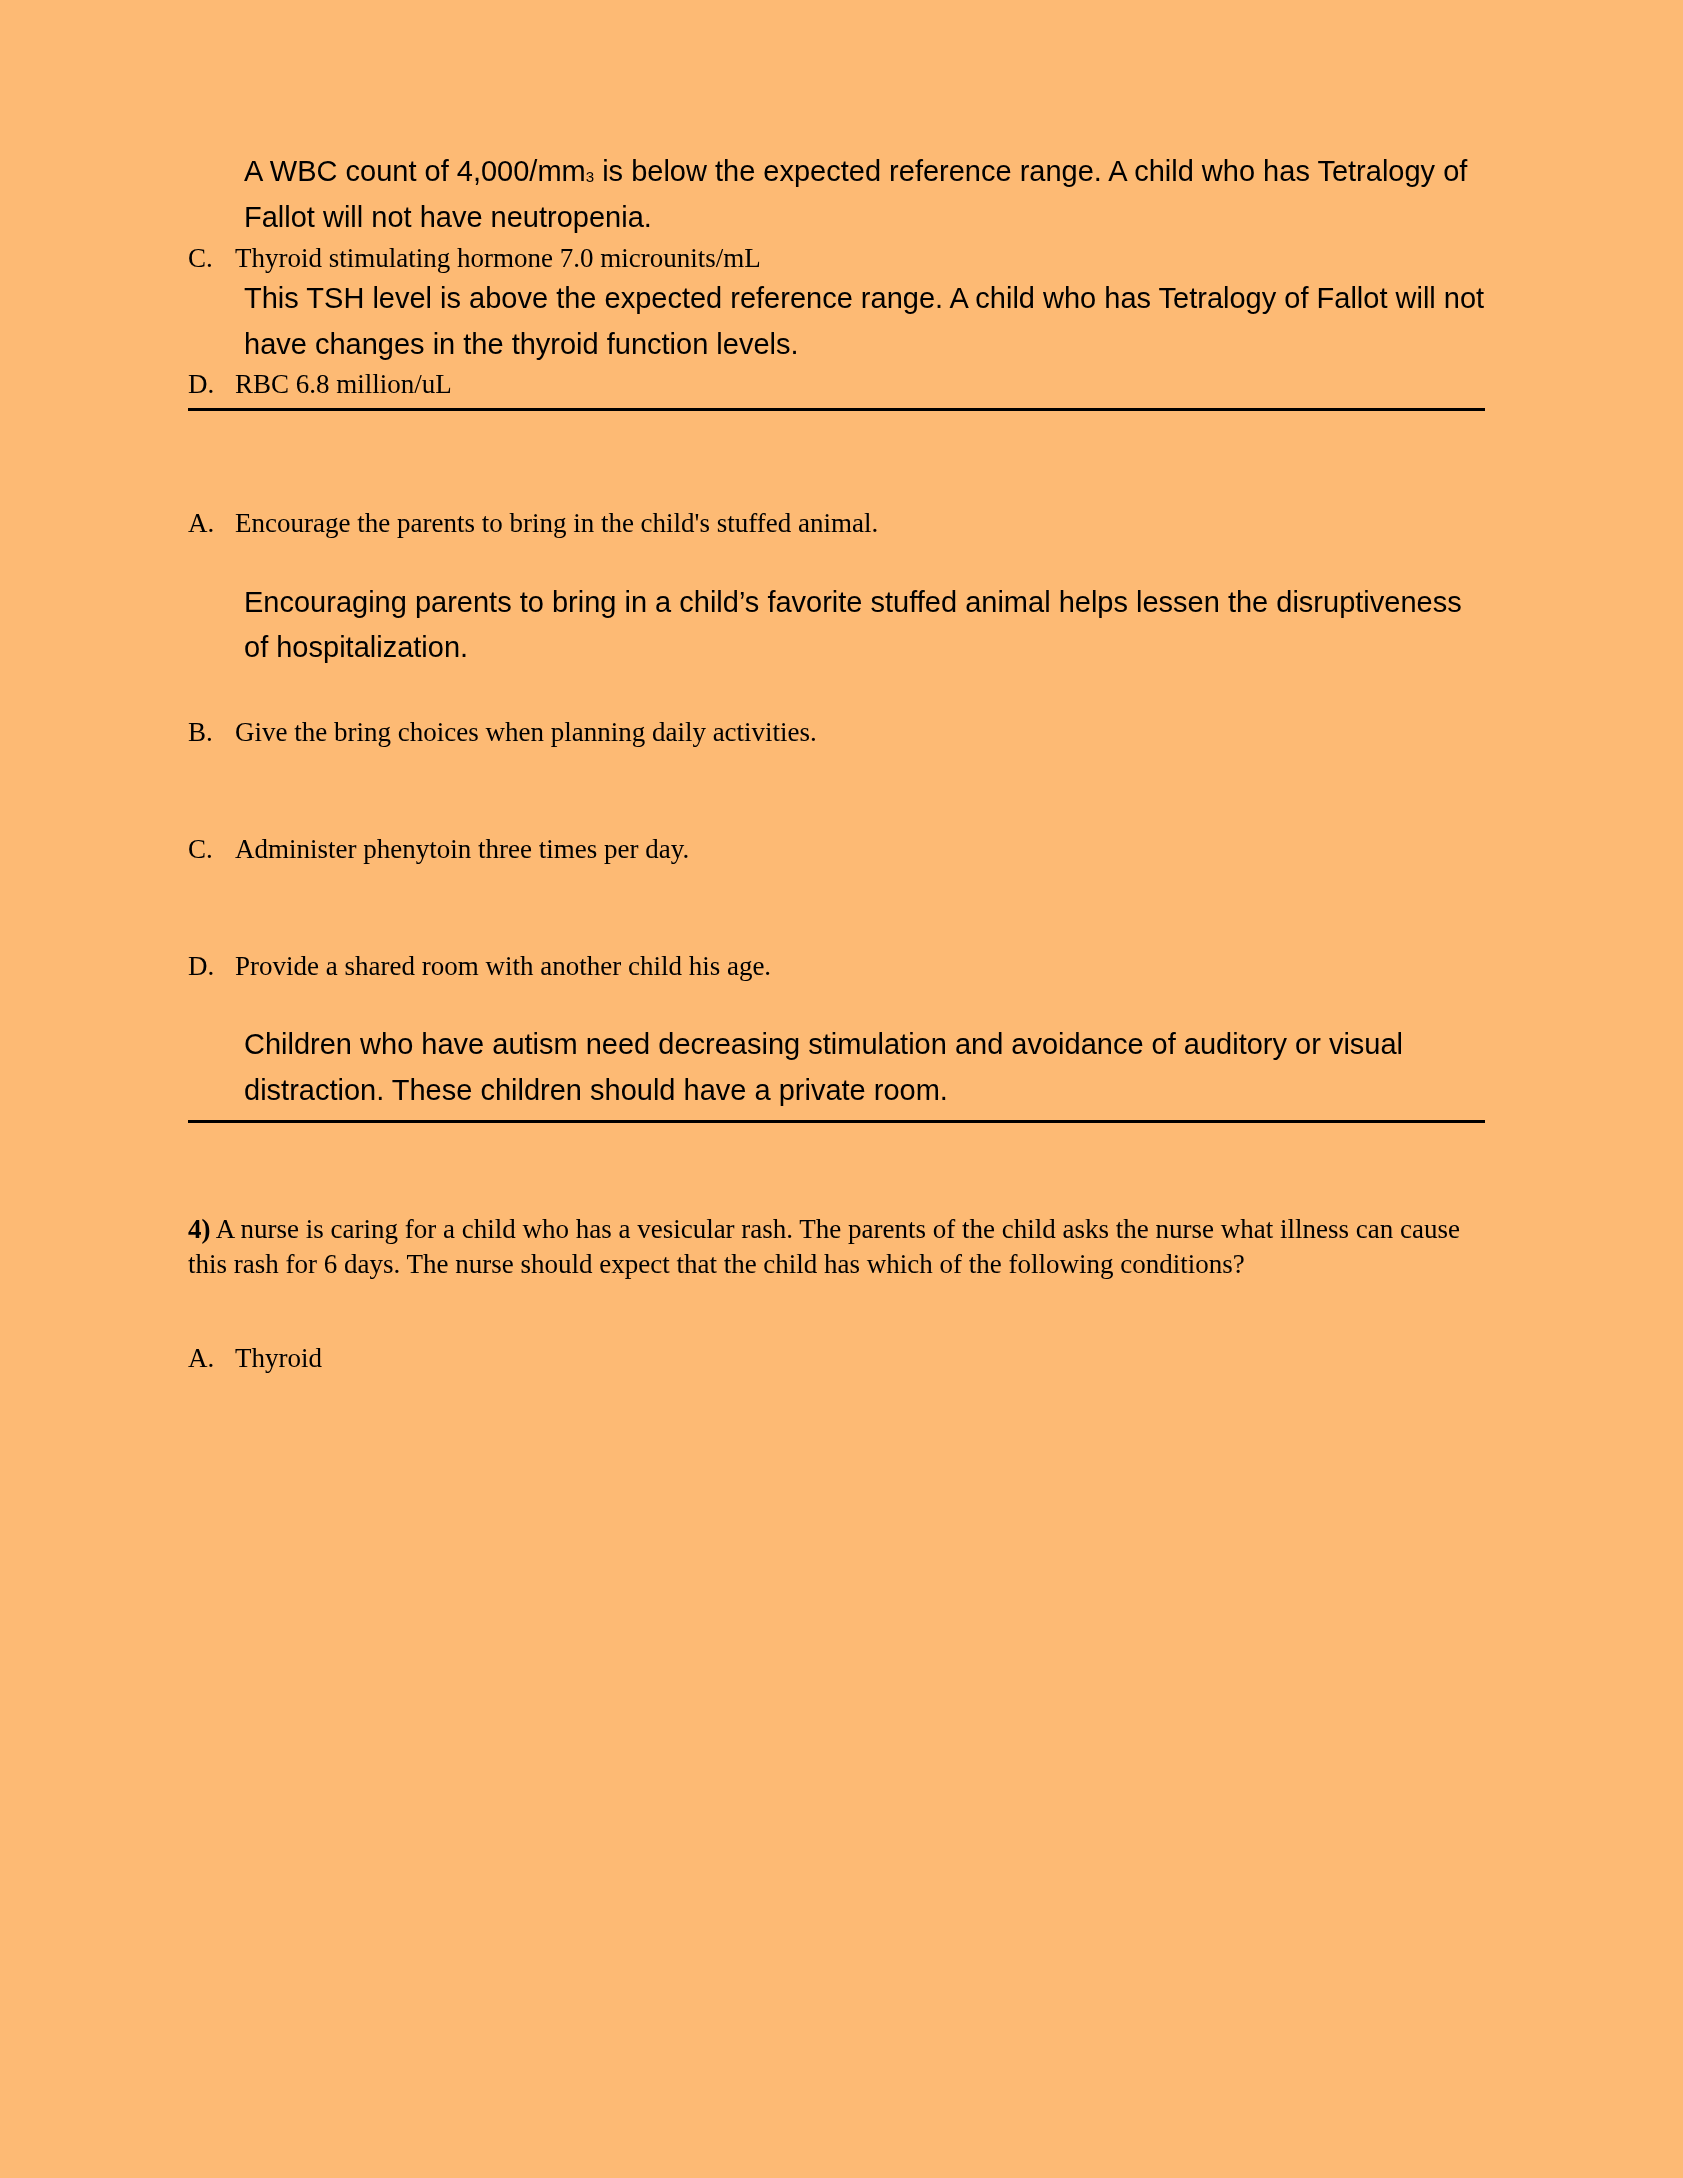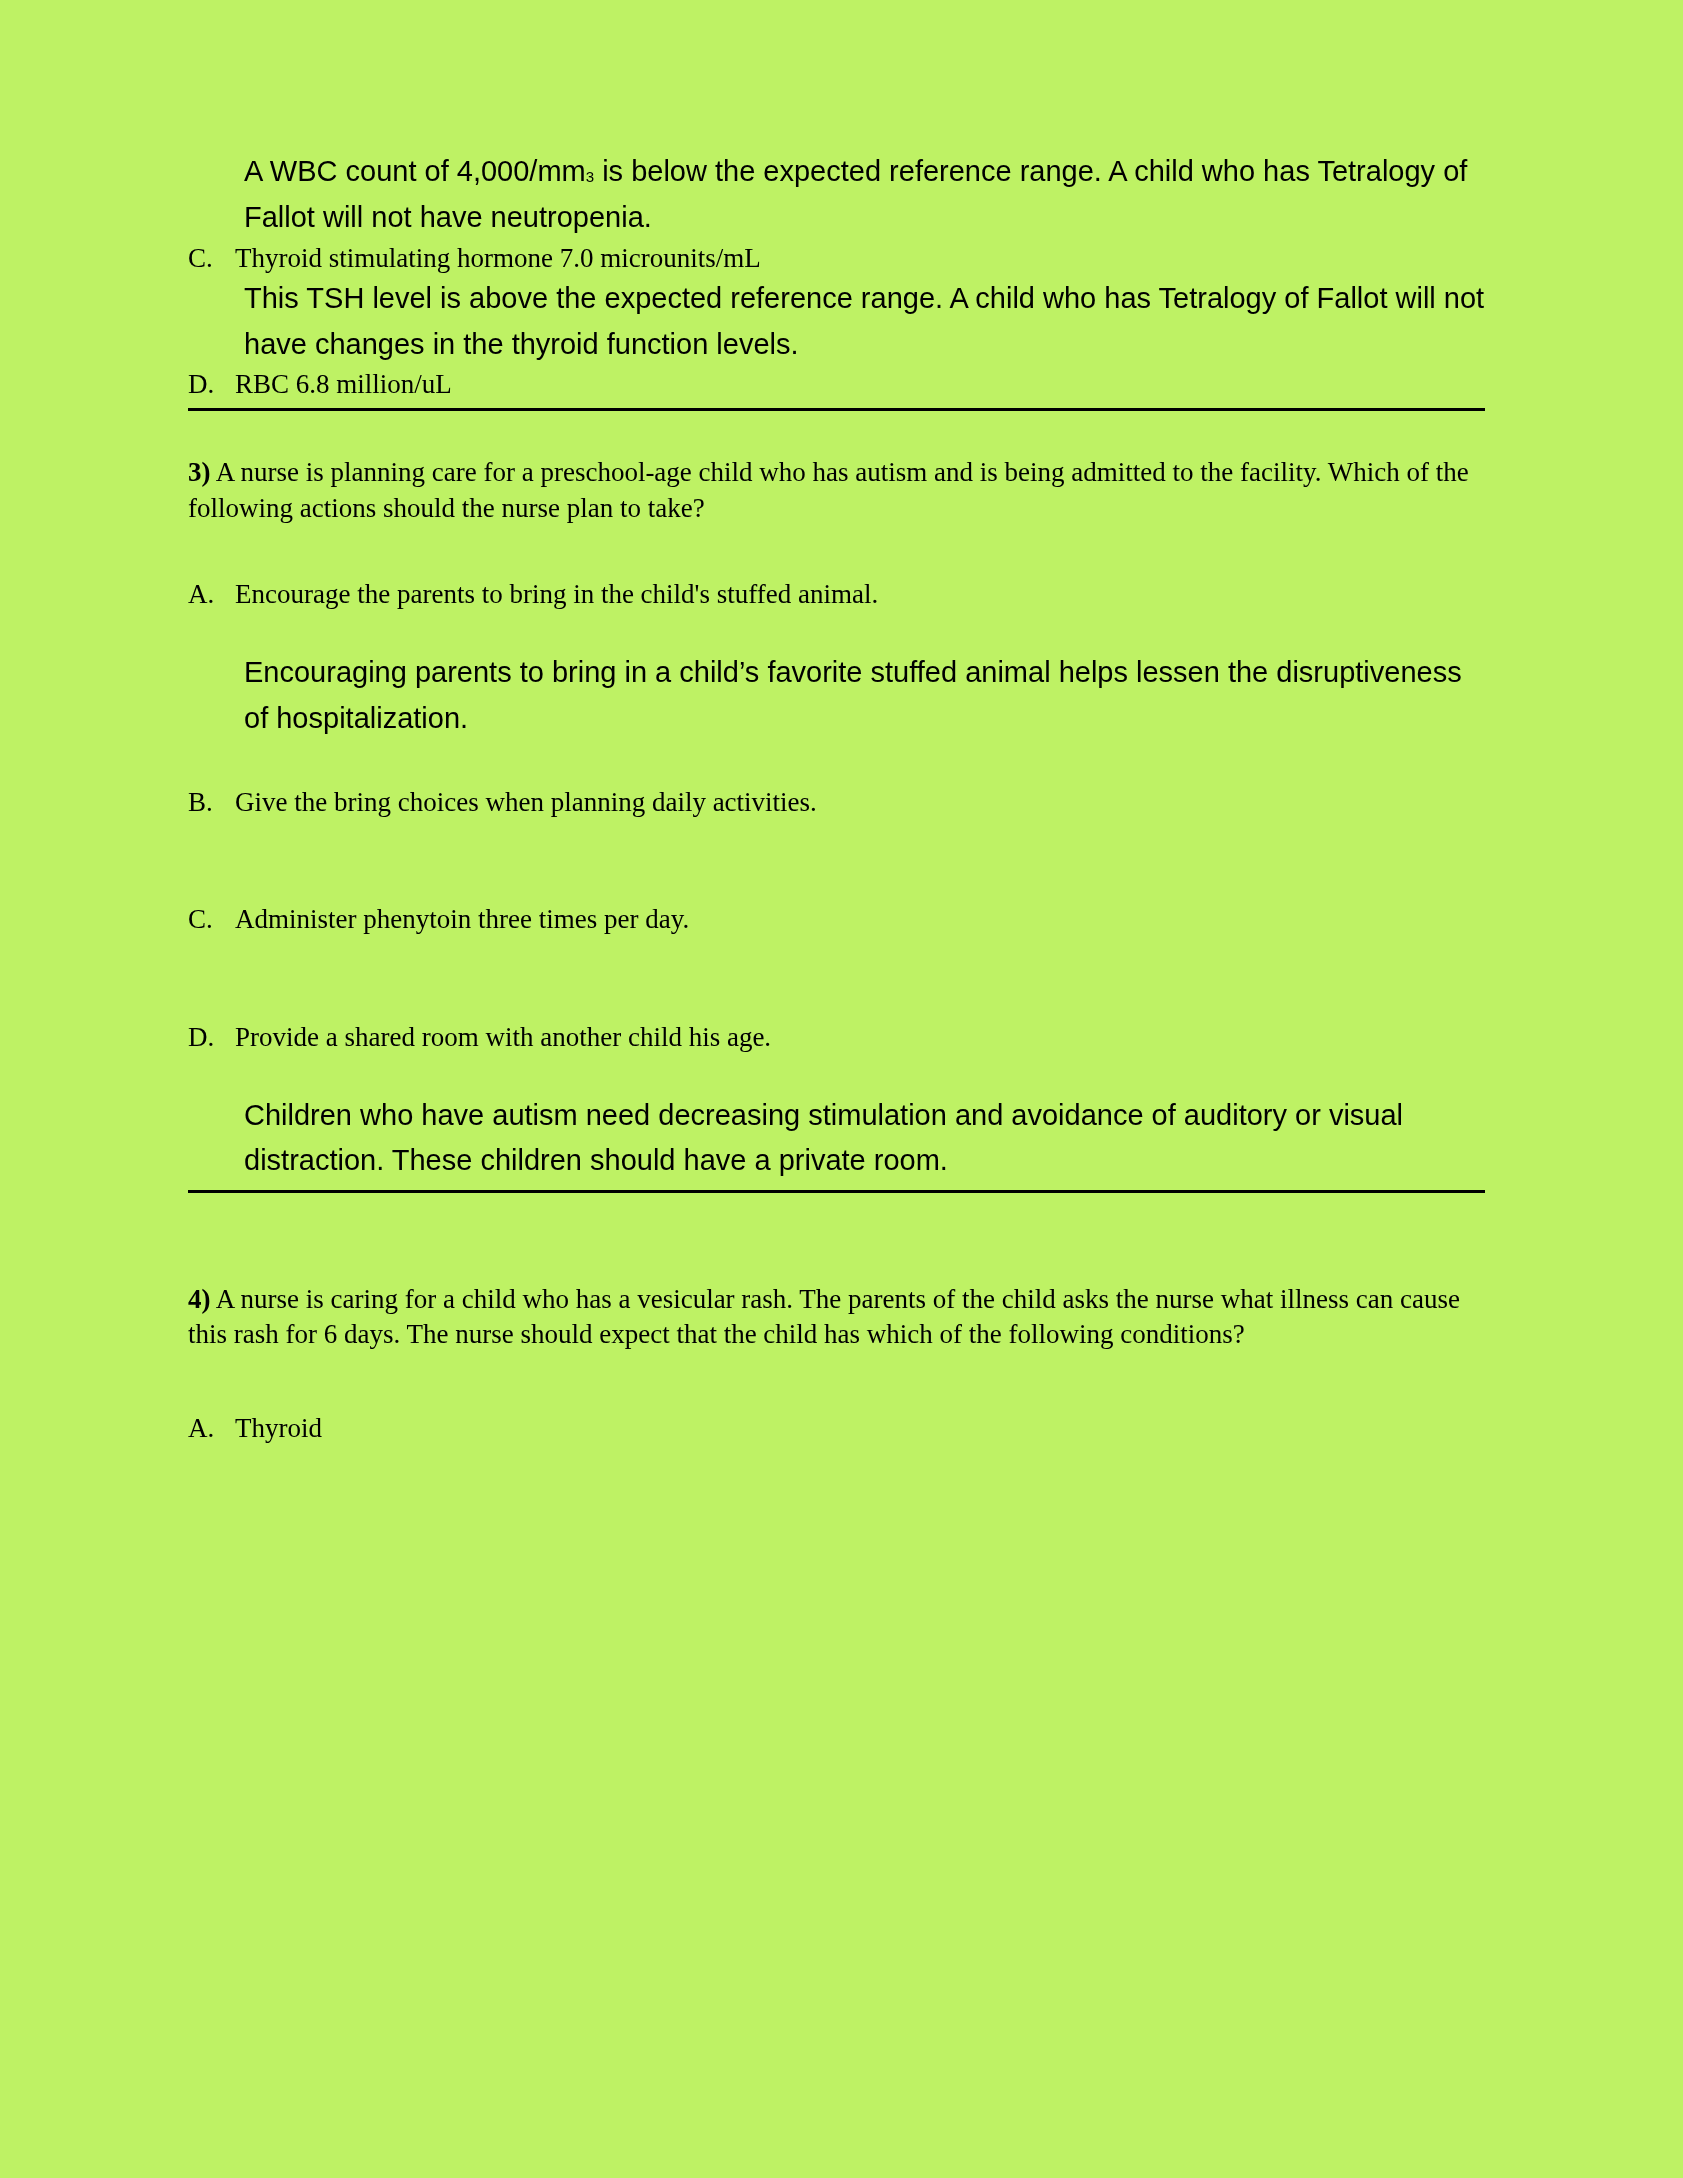--- a/index.html
+++ b/index.html
@@ -14,21 +14,21 @@
     color: #000000;
     -webkit-font-smoothing: antialiased;
   }
 
   .page {
     position: relative;
     width: 1683px;
     height: 2178px;
     box-sizing: border-box;
     padding: 0;
-    background: #bef264;
+    background: #fdba74;
   }
 
   .content {
     position: absolute;
     left: 188px;
     top: 149px;
     width: 1297px;
   }
 
   
@@ -114,21 +114,20 @@
         <span class="opt-marker">D.</span>
         <span class="opt-text">RBC 6.8 million/uL</span>
       </div>
     </div>
 
     <div class="sp-6"></div>
     <hr class="hr">
     <div class="sp-44"></div>
 
     <div>
-      <p class="qstem"><span class="qnum">3)</span> <span>A nurse is planning care for a preschool-age child who has autism and is being admitted to the facility. Which of the following actions should the nurse plan to take?</span></p>
 
       <div class="sp-52"></div>
 
       <div class="opt">
         <span class="opt-marker">A.</span>
         <span class="opt-text">Encourage the parents to bring in the child's stuffed animal.</span>
       </div>
       <div class="sp-38"></div>
       <div class="rationale">Encouraging parents to bring in a child’s favorite stuffed animal helps lessen the disruptiveness of hospitalization.</div>
 

